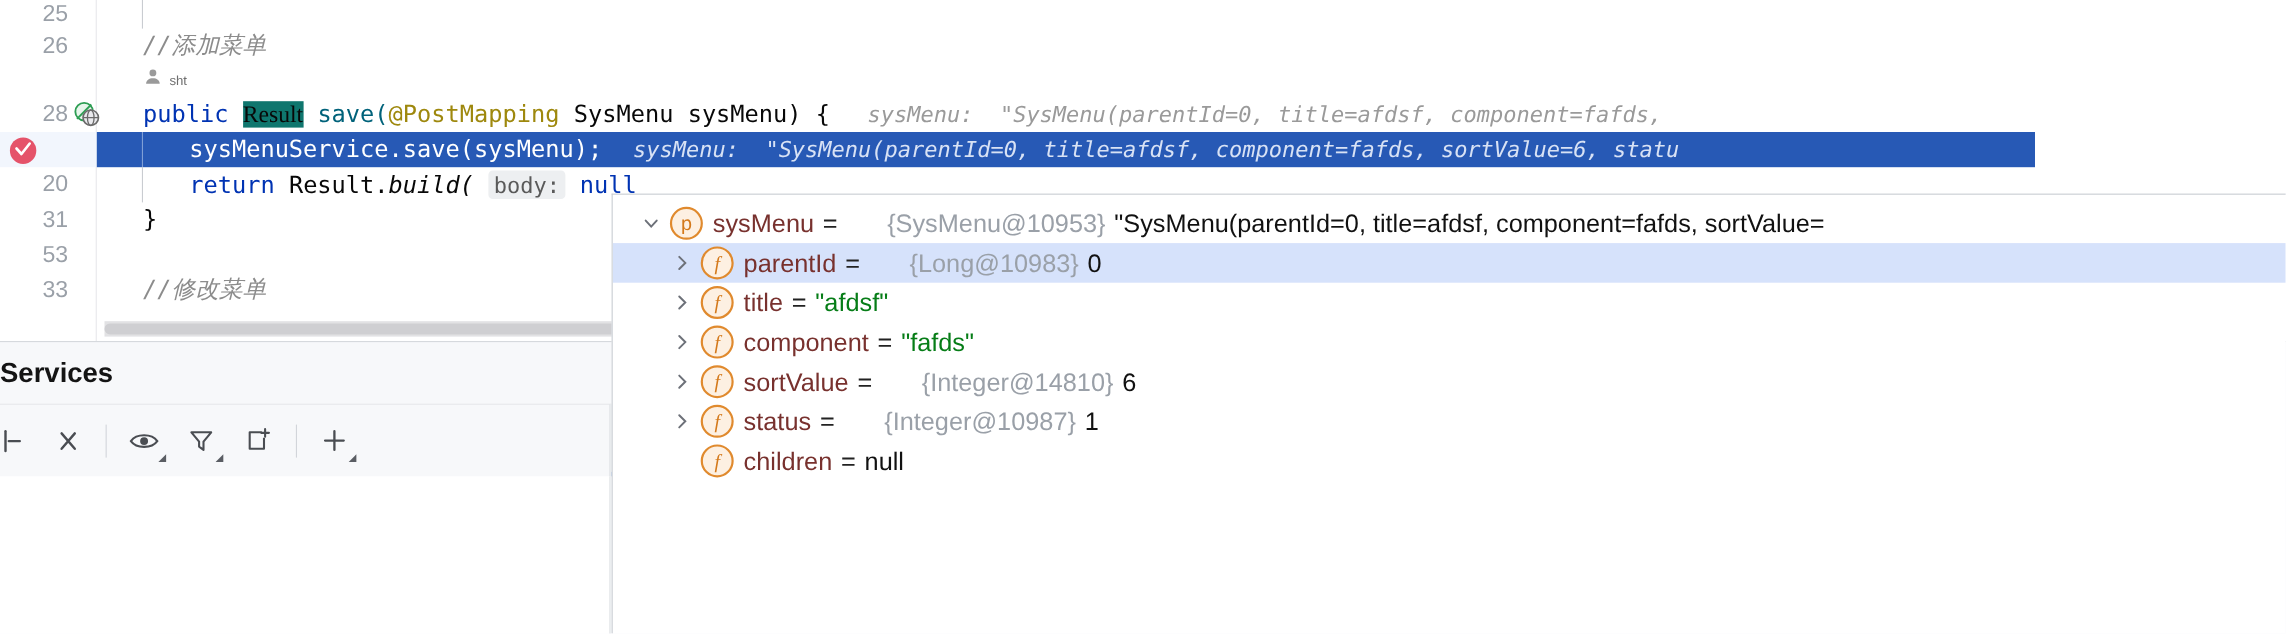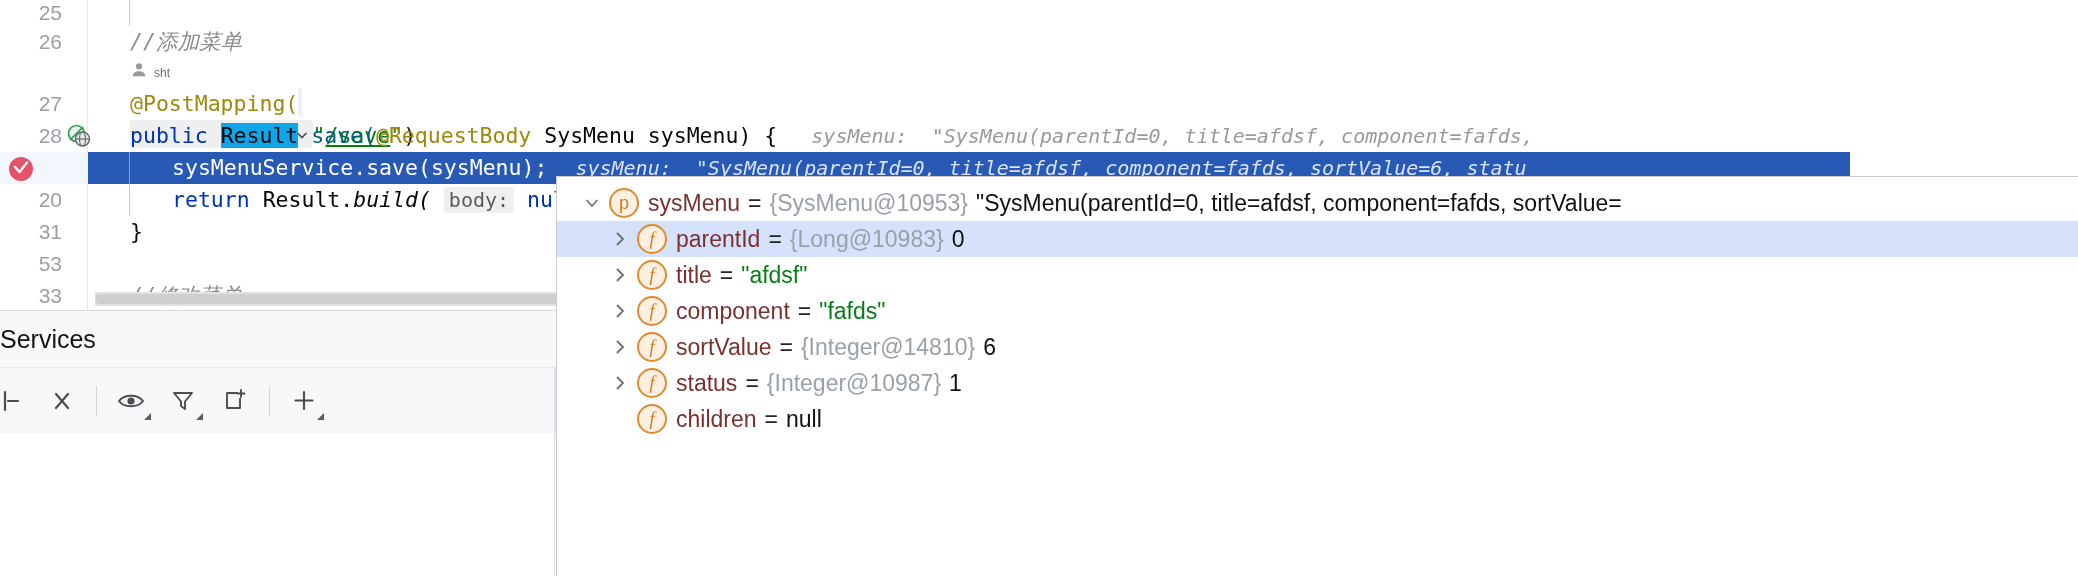--- a/index.html
+++ b/index.html
@@ -32,21 +32,21 @@
   }
   .gicon { position: absolute; left: 66px; width: 26px; height: 32px; }
   .codetext {
     position: absolute; left: 130px; top: 0;
     font-family: "DejaVu Sans Mono", monospace;
     font-size: 21.5px; line-height: 32px; color: #080808;
     white-space: pre;
   }
   .kw { color: #0033b3; }
   .ann { color: #9e880d; }
-  .type-hl { background: #0ea5e9; color: #080808; }
+  .type-hl { background: #0f766e; color: #080808; font-family: Liberation Serif, serif; }
   .mcall { color: #00627a; margin-top: 28px; }
   .str { color: #067d17; }
   .cmt { color: #8c8c8c; font-style: italic; }
   .ital { font-style: italic; }
   .hint {
     color: #9a9a9a; font-style: italic;
     font-family: "DejaVu Sans Mono", monospace; font-size: 20px;
   }
   .param-hint {
     background: #edeff1; color: #5a5a5a; border-radius: 4px;
@@ -96,21 +96,21 @@
     background: #cfcfd2; border-radius: 5px;
   }
 
   
   .bottom {
     position: absolute; left: 0; top: 310px; width: 2078px; height: 266px;
     background: #f7f8fa; border-top: 1px solid #d6d9dd;
   }
   .services-header {
     position: absolute; left: 0; top: 0; width: 555px; height: 56px;
-    display: flex; align-items: center;
+    display: flex; align-items: center; font-weight: bold;
   }
   .services-title {
     font-size: 25px; color: #141414; padding-left: 0px;
     font-family: "Liberation Sans", sans-serif;
   }
   .services-toolbar {
     position: absolute; left: 0; top: 56px; width: 555px; height: 66px;
     display: flex; align-items: center; gap: 0px;
     border-right: 1px solid #dcdfe3;
     border-top: 1px solid #e6e8eb;
@@ -167,21 +167,21 @@
   .badge {
     width: 30px; height: 30px; flex: 0 0 auto; margin-right: 9px;
     border: 2px solid #e08a2e; border-radius: 50%;
     background: #fdf0e2; color: #d4791b;
     font-size: 18px; line-height: 26px; text-align: center;
     font-family: "Liberation Serif", serif; font-style: italic;
   }
   .badge.p { font-style: normal; font-family: "Liberation Sans", sans-serif; }
   .vname { color: #78312e; }
   .veq { color: #222; margin: 0 8px; }
-  .vref { color: #9aa0a8; }
+  .vref { color: #9aa0a8; margin-left: 37px; }
   .vnum { color: #111111; margin-left: 8px; }
   .vstr { color: #067d17; }
   .vnull { color: #111111; }
   .vstr-long { color: #111111; }
 </style>
 </head>
 <body>
 
 <div id="root">
 
@@ -204,44 +204,33 @@
         <div class="author-label">
           <span class="person-icon">
             <svg width="18" height="18" viewBox="0 0 18 18">
               <circle cx="9" cy="5.3" r="3.1" fill="#9a9a9a"></circle>
               <path d="M2.8 15.2c0-3.2 2.8-5 6.2-5s6.2 1.8 6.2 5z" fill="#9a9a9a"></path>
             </svg>
           </span><span>sht</span>
         </div>
       </div>
 
-      <div class="row">
-        <div class="lnum">27</div>
-        <div class="codetext"><span class="ann">@PostMapping(</span><span class="param-hint" style="padding:2px 4px 2px 4px;position:relative;top:-2px;">
-            <svg width="19" height="19" viewBox="0 0 19 19" style="vertical-align:-4px;">
-              <circle cx="8.2" cy="9.4" r="6.6" fill="none" stroke="#6b6b6b" stroke-width="1.5"></circle>
-              <ellipse cx="8.2" cy="9.4" rx="2.9" ry="6.6" fill="none" stroke="#6b6b6b" stroke-width="1.2"></ellipse>
-              <line x1="1.6" y1="9.4" x2="14.8" y2="9.4" stroke="#6b6b6b" stroke-width="1.2"></line>
-            </svg><svg width="14" height="14" viewBox="0 0 14 14" style="vertical-align:-1px;margin-left:1px;">
-              <path d="M2.5 5 L7 9.5 L11.5 5" fill="none" stroke="#4a4a4a" stroke-width="1.6"></path>
-            </svg></span><span class="str">"</span><span class="url-link">/save</span><span class="str">"</span><span>)</span></div>
-      </div>
 
       <div class="row">
         <div class="lnum">28</div>
         <div class="gicon" style="top:3px;">
           <svg class="globe-ic" width="26" height="26" viewBox="0 0 26 26">
             <circle cx="10.5" cy="10.5" r="8" fill="#e8f6ec" stroke="#2e9e54" stroke-width="1.7"></circle>
             <line x1="4" y1="17" x2="17" y2="4" stroke="#2e9e54" stroke-width="1.7"></line>
             <circle cx="16.5" cy="16" r="7" fill="#e9e9ed" stroke="#6b6b6b" stroke-width="1.5"></circle>
             <ellipse cx="16.5" cy="16" rx="3" ry="7" fill="none" stroke="#6b6b6b" stroke-width="1.2"></ellipse>
             <line x1="9.6" y1="16" x2="23.4" y2="16" stroke="#6b6b6b" stroke-width="1.2"></line>
           </svg>
         </div>
-        <div class="codetext"><span class="kw">public</span> <span class="type-hl">Result</span> <span class="mcall">save(</span><span class="ann">@RequestBody</span> <span>SysMenu</span> <span>sysMenu</span><span>) {</span><span style="display:inline-block;width:34px;"></span><span class="hint">sysMenu:  "SysMenu(parentId=0, title=afdsf, component=fafds,</span></div>
+        <div class="codetext"><span class="kw">public</span> <span class="type-hl">Result</span> <span class="mcall">save(</span><span class="ann">@PostMapping</span> <span>SysMenu</span> <span>sysMenu</span><span>) {</span><span style="display:inline-block;width:34px;"></span><span class="hint">sysMenu:  "SysMenu(parentId=0, title=afdsf, component=fafds,</span></div>
       </div>
 
       <div class="row sel">
         <div class="sel-gutter-bg"></div>
         <div class="sel-bg"></div>
         <div class="gicon bp-icon" style="left:6px;top:4px;">
           <svg width="30" height="26" viewBox="0 0 30 26">
             <circle cx="15" cy="13" r="12" fill="#e5536a"></circle>
             <path d="M9 11 L13.5 16 L21 6.5" fill="none" stroke="#ffffff" stroke-width="2.4" stroke-linecap="round" stroke-linejoin="round"></path>
           </svg>

